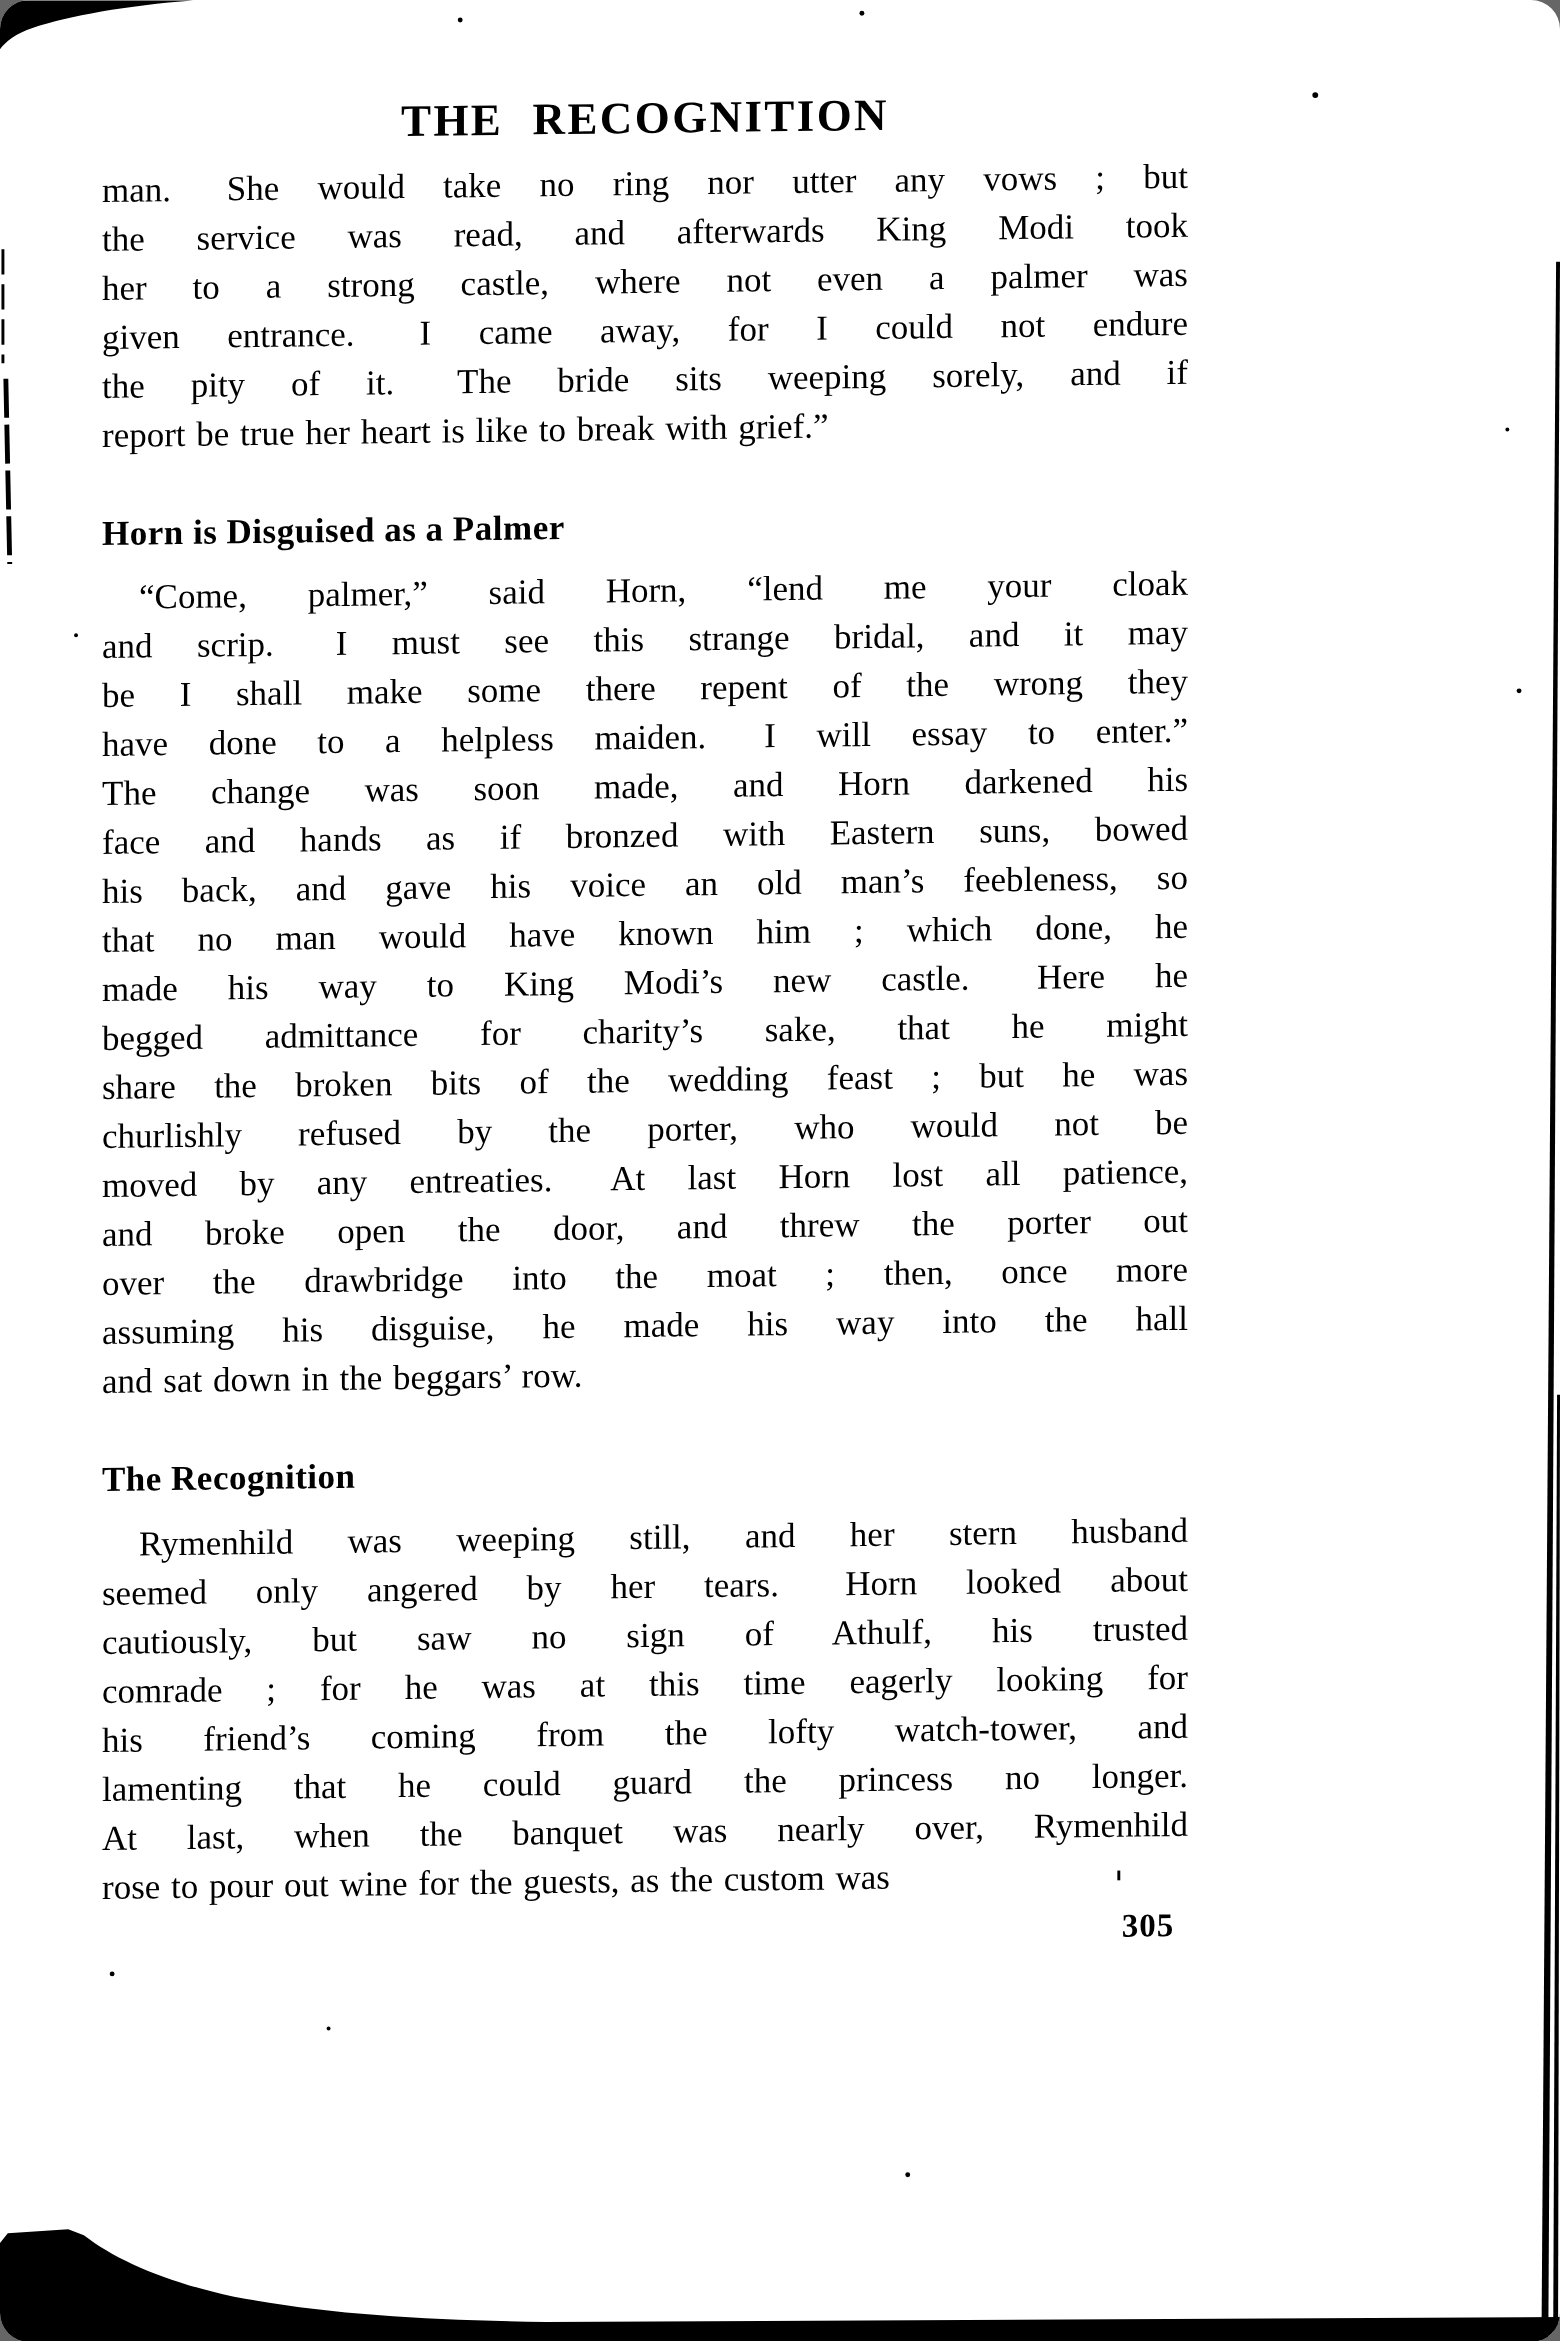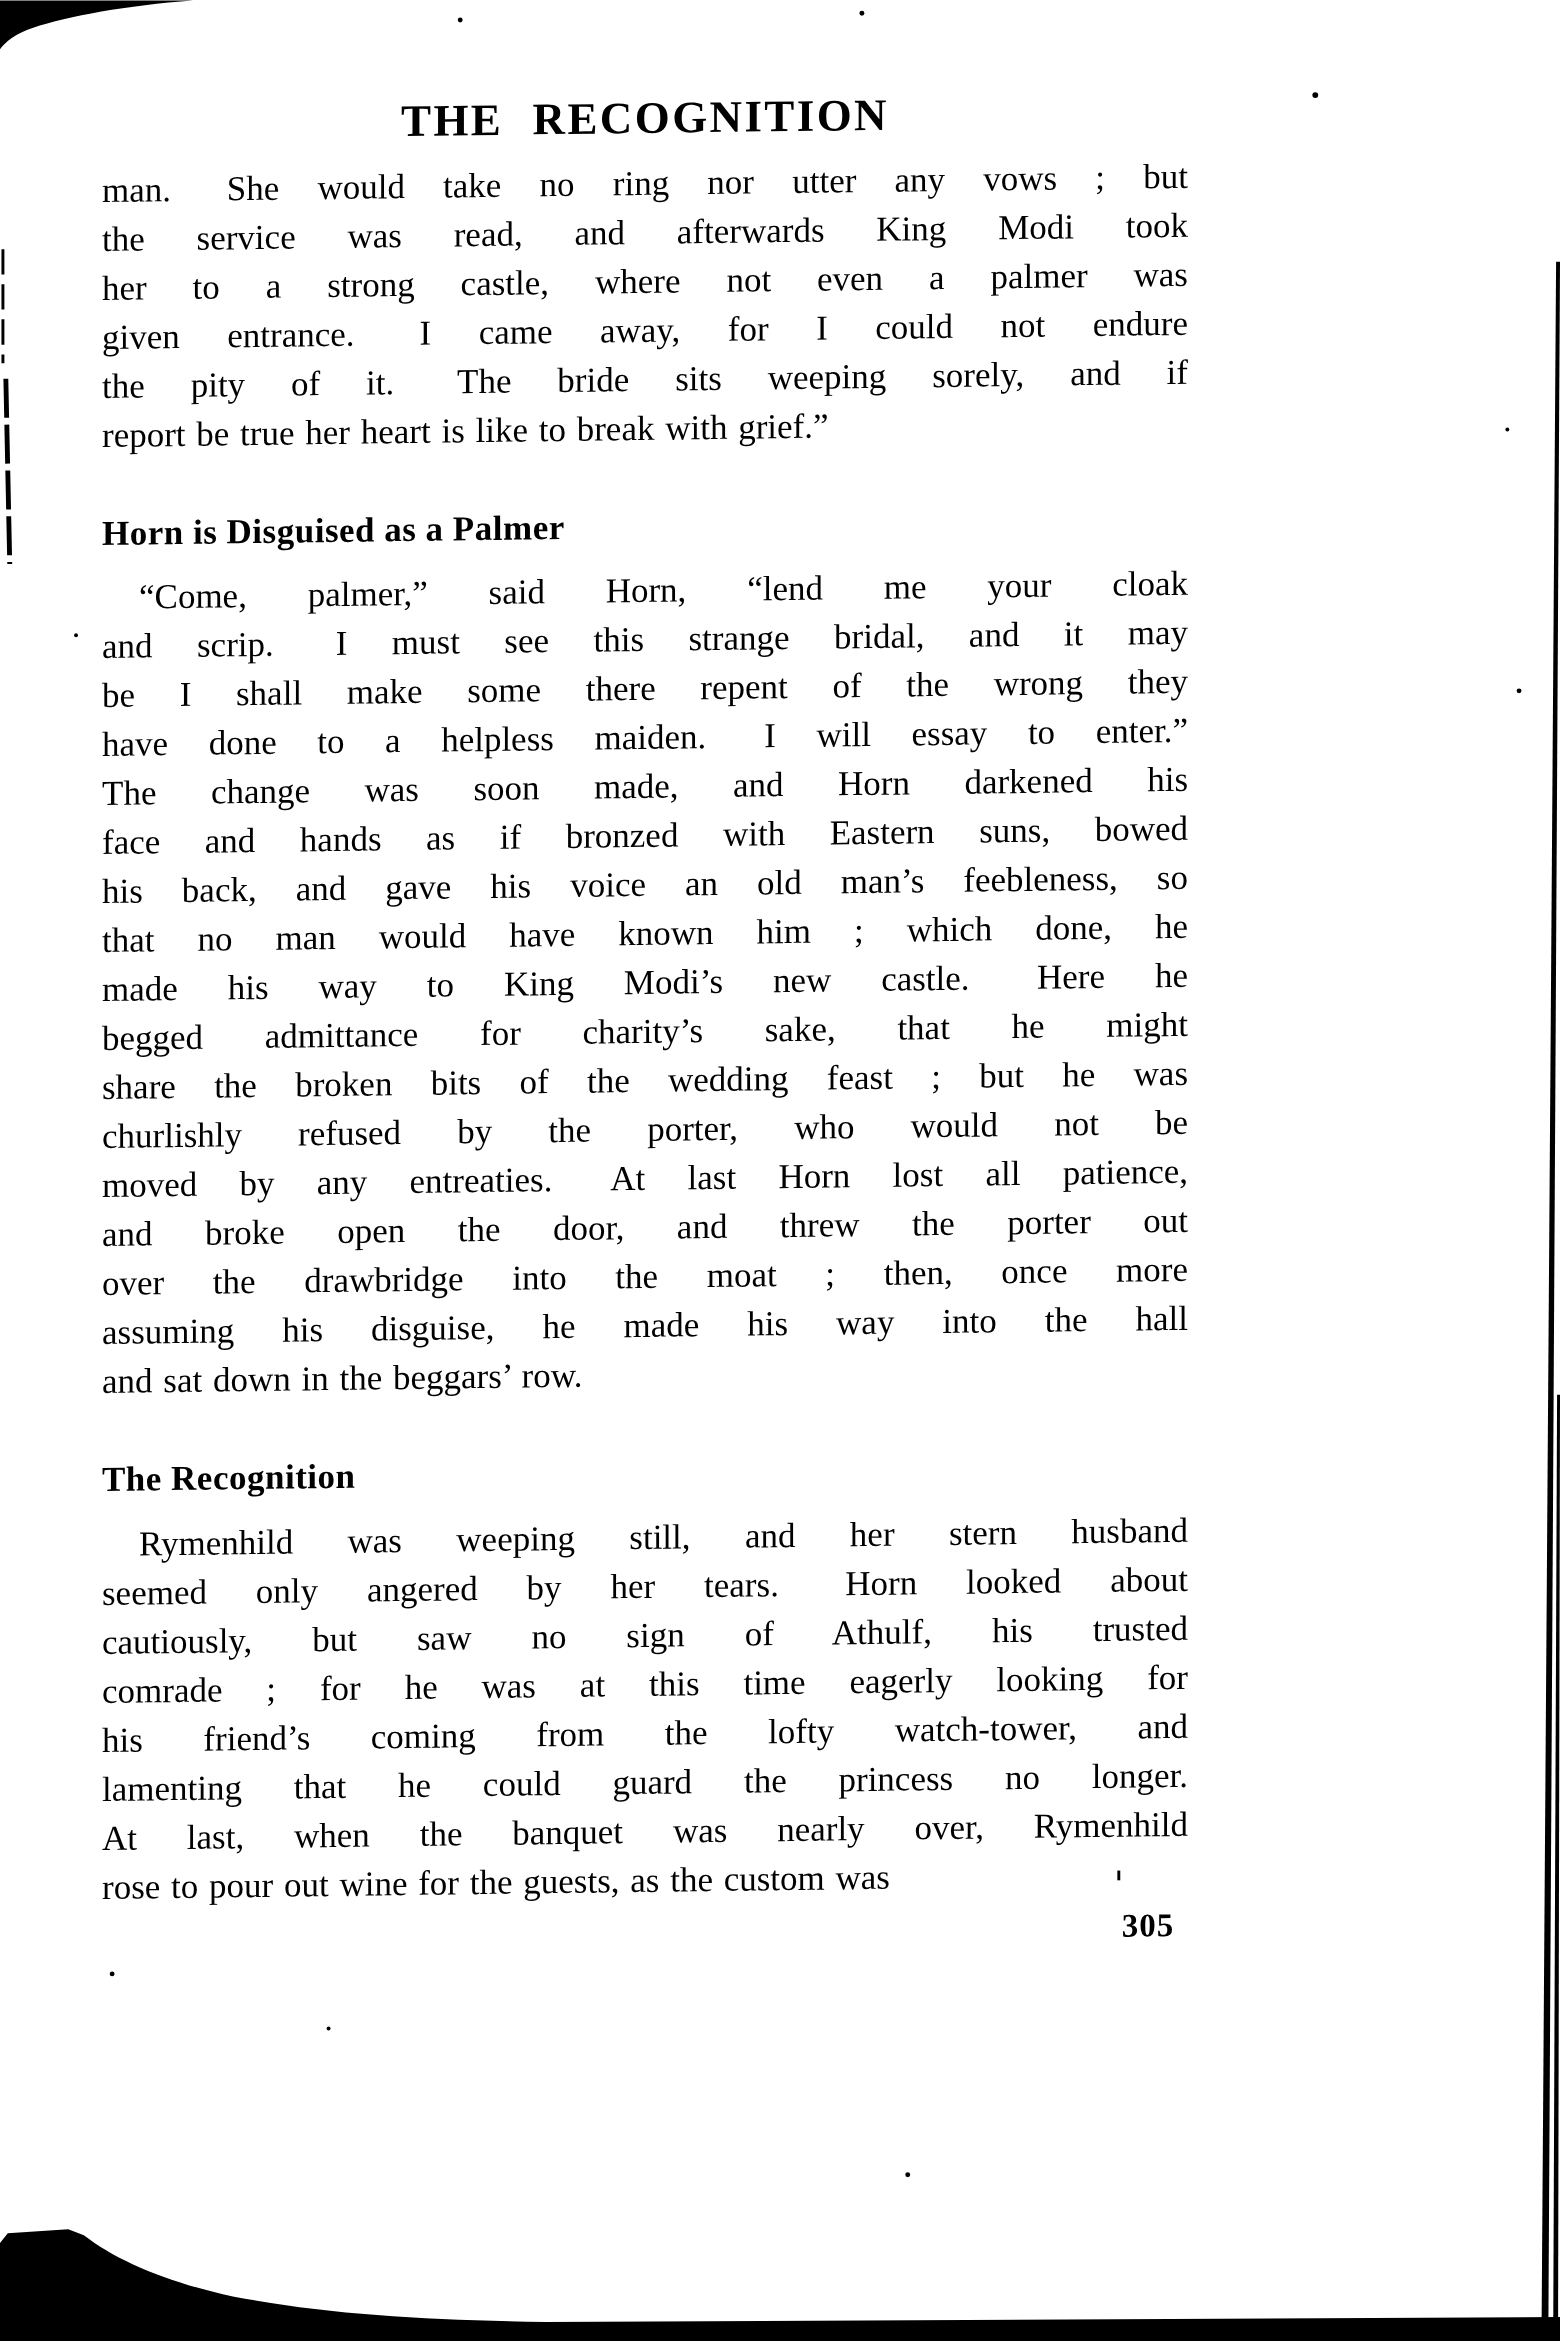--- a/index.html
+++ b/index.html
@@ -3,20 +3,21 @@
 <meta charset="utf-8">
 <style>
   html,body{margin:0;padding:0;background:#666;}
   .page{
     position:relative;
     width:1560px;height:2342px;
     background:var(--paper,#ffffff);
     color:var(--ink,#000000);
     font-family:"Liberation Serif", serif;
     overflow:hidden;
+    border-radius:29px;
   }
   .content{
     position:absolute;
     left:102px;top:101px;
     width:1086px;
     transform:skewY(-0.75deg);
     transform-origin:0 0;
   }
   .title{
     font-size:45px;

